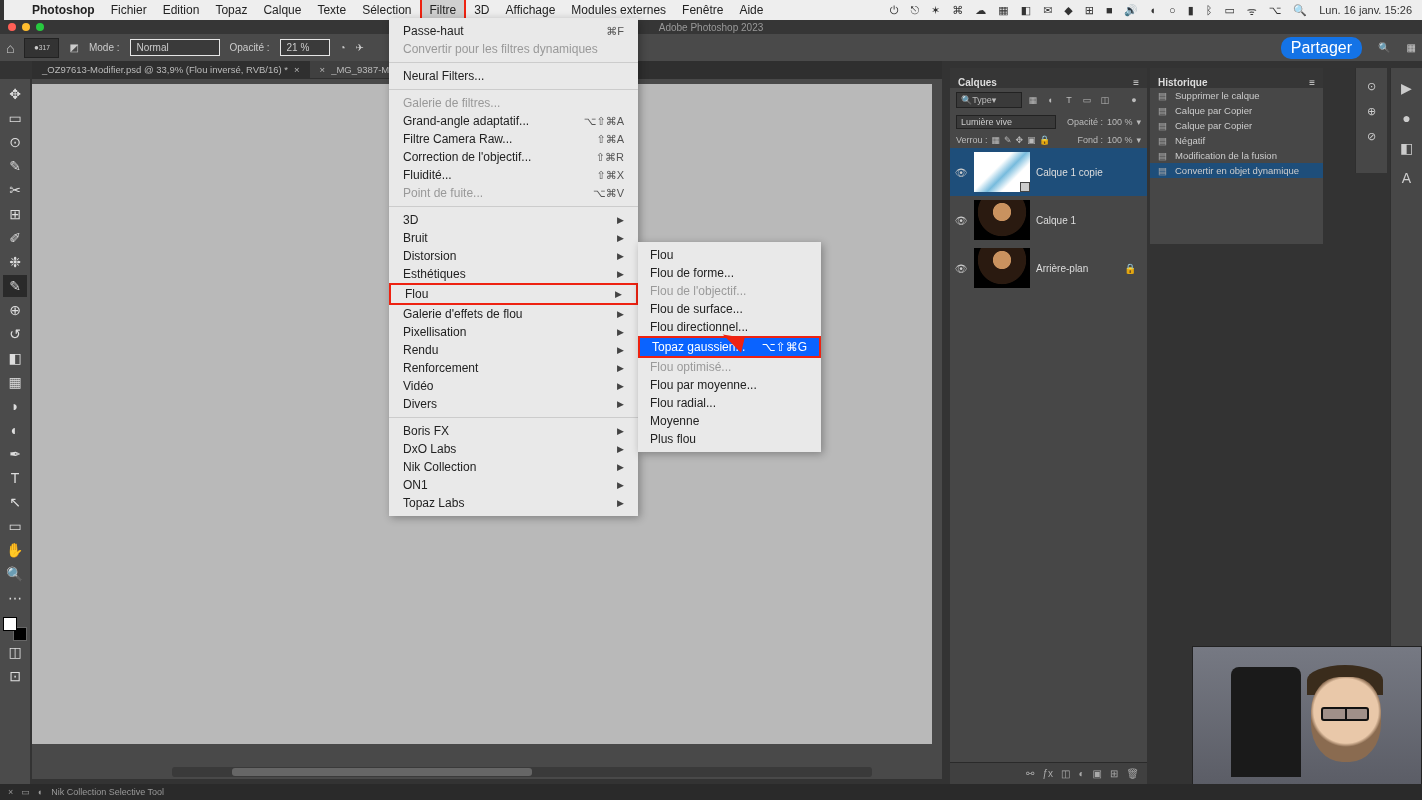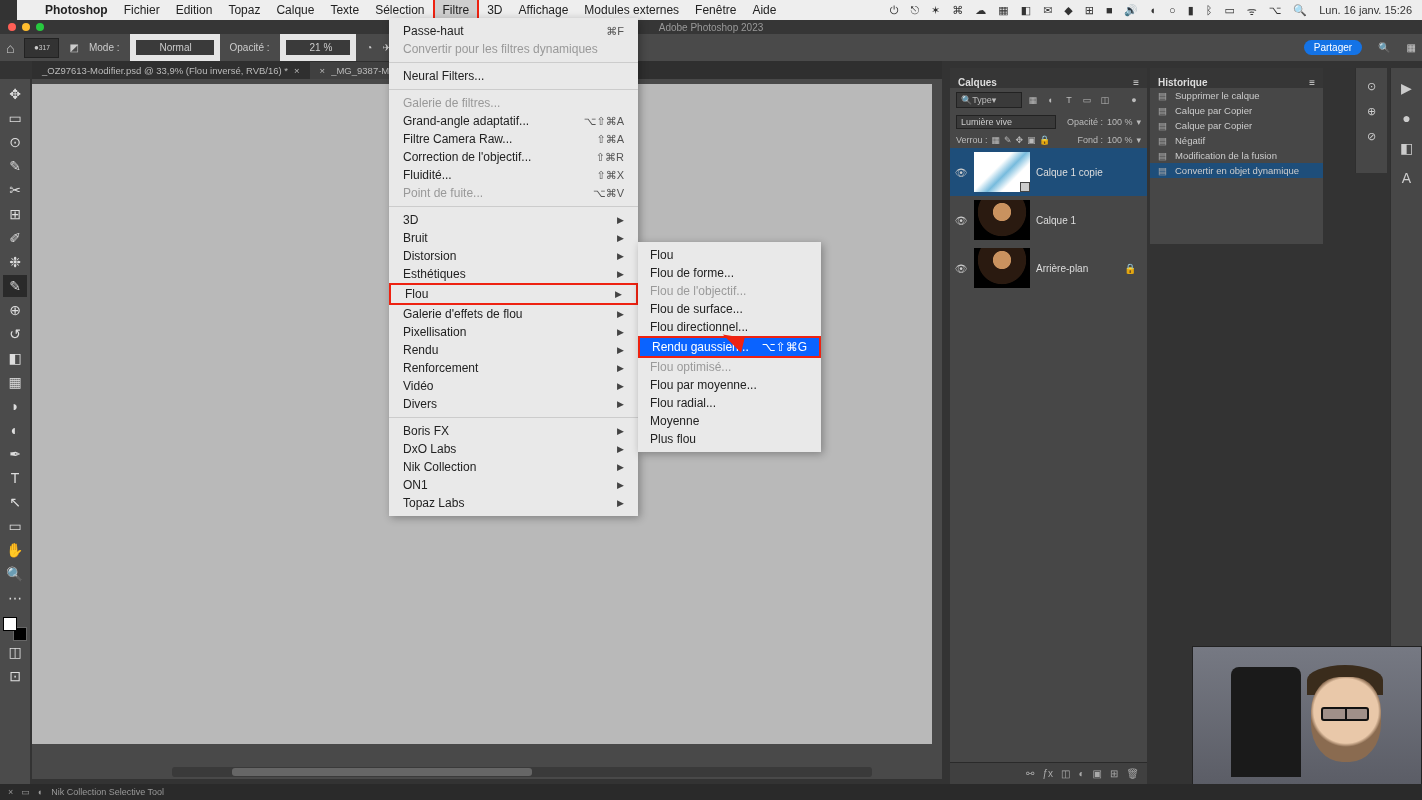--- a/index.html
+++ b/index.html
@@ -1,42 +1,42 @@
 <!DOCTYPE html>
 <html><head>
 <meta charset="utf-8">
 <style>
 * { margin:0; padding:0; box-sizing:border-box; font-family:-apple-system,Helvetica,Arial,sans-serif; }
 body { width:1422px; height:800px; background:#333; overflow:hidden; position:relative; font-size:11px; color:#ccc; }
 
 
-.mac-menubar { position:absolute; top:0; left:17px; right:0; height:20px; background:#eeeeee; color:#222; display:flex; align-items:center; font-size:12px;justify-content:center; }
+.mac-menubar { position:absolute; top:0; left:4px; right:0; height:20px; background:#eeeeee; color:#222; display:flex; align-items:center; font-size:12px;justify-content:center; }
 .mac-menubar .apple { padding:0 10px; font-size:13px; }
 .mac-menubar .app-name { font-weight:700; padding:0 8px; }
 .mac-menubar .mitem { padding:18px 8px; }
 .mac-menubar .mitem.open { background:#cfcfcf; border:2px solid #e21; border-radius:2px; }
 .mac-right { margin-left:auto; display:flex; align-items:center; gap:12px; padding-right:10px; color:#333; }
 .mac-right .ri { font-size:11px; }
 
 
 .win-title { position:absolute; top:20px; left:0; right:0; height:14px; background:#363636; display:flex; align-items:center; }
 .win-title .dots { display:flex; gap:6px; padding-left:8px; }
 .win-title .dot { width:8px; height:8px; border-radius:50%; }
 .dot.red{background:#ff5f56}.dot.yellow{background:#ffbd2e}.dot.green{background:#27c93f}
 .win-title .titletxt { color:#999; font-size:10px; position:absolute; left:50%; transform:translateX(-50%); }
 
 
 .optbar { position:absolute; top:34px; left:0; right:0; height:27px; background:#4a4a4a; display:flex; align-items:center; gap:10px; padding:0 6px; font-size:10px; color:#ccc; }
 .optbar .home { font-size:14px; }
 .optbar .brush { width:35px; height:20px; background:#333; border:1px solid #222; display:flex; align-items:center; justify-content:center; font-size:8px; }
-.optbar .sel { padding:2px 18px 2px 24px; background:#3a3a3a; border:6px solid #e5e5e5; min-width:90px; }
-.partager { margin-left:auto; background:#1473e6; color:#fff; padding:2px 10px; border-radius:10px; font-size:10px;text-align:right; }
-
-
-.tabsbar { position:absolute; top:61px; left:32px; width:910px; height:18px; background:#2f2f2f; display:flex; align-items:center; font-size:9.5px; color:#bbb; }
+.optbar .sel { padding:2px 18px 2px 6px; background:#3a3a3a; border:1px solid #e5e5e5; min-width:90px; }
+.partager { margin-left:auto; background:#1473e6; color:#fff; padding:2px 10px; border-radius:10px; font-size:16px;text-align:right; }
+
+
+.tabsbar { position:absolute; top:61px; left:32px; width:910px; height:18px; background:#2f2f2f; display:flex; align-items:flex-start; font-size:9.5px; color:#bbb; }
 .tabsbar .tab { padding:3px 10px; display:flex; align-items:center; gap:6px; }
 .tabsbar .tab.active { background:#404040; }
 
 
 .toolbar { position:absolute; top:79px; left:0; width:30px; bottom:16px; background:#4b4b4b; display:flex; flex-direction:column; align-items:center; padding-top:4px; }
 .toolbar .tool { width:24px; height:22px; display:flex; align-items:center; justify-content:center; font-size:14px; color:#ddd; margin-bottom:2px; cursor:pointer; }
 .toolbar .tool.sel { background:#2a2a2a; }
 .toolbar .swatches { width:24px; height:24px; margin-top:6px; position:relative; }
 .toolbar .swatches .fg { width:14px; height:14px; background:#fff; border:1px solid #000; position:absolute; top:0; left:0; }
 .toolbar .swatches .bg { width:14px; height:14px; background:#000; border:1px solid #666; position:absolute; bottom:0; right:0; }
@@ -342,21 +342,21 @@
     <div class="drow disabled">
       <span>Flou de l'objectif...</span>
     </div>
     <div class="drow">
       <span>Flou de surface...</span>
     </div>
     <div class="drow">
       <span>Flou directionnel...</span>
     </div>
     <div class="drow hl">
-      <span>Rendu gaussien...</span>
+      <span>Topaz gaussien...</span>
       <span>⌥⇧⌘G</span>
     </div>
     <div class="drow disabled">
       <span>Flou optimisé...</span>
     </div>
     <div class="drow">
       <span>Flou par moyenne...</span>
     </div>
     <div class="drow">
       <span>Flou radial...</span>

